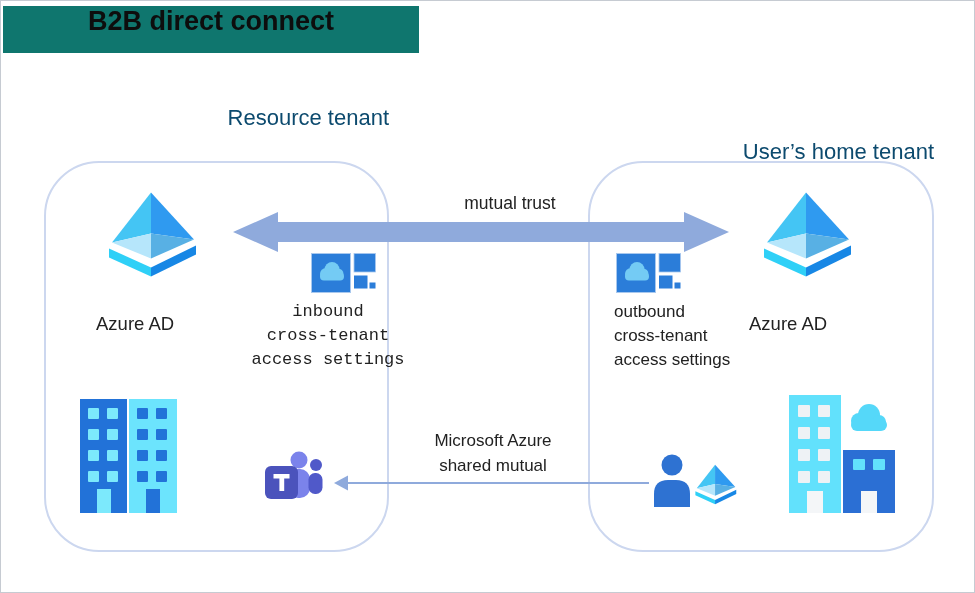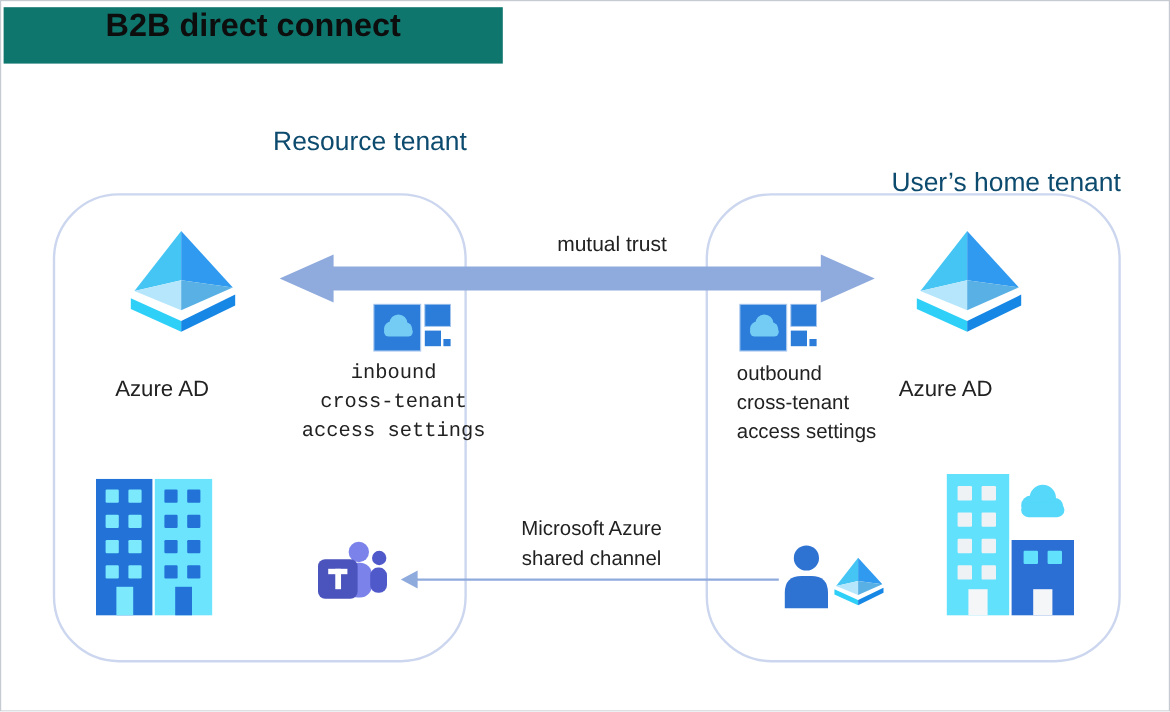--- a/index.html
+++ b/index.html
@@ -144,21 +144,21 @@
       <rect x="17.4" y="23" width="4.8" height="17"></rect>
     </g>
   </svg>
 
   <svg class="abs" style="left:330px;top:470px;" width="320" height="24" viewBox="0 0 320 24">
     <line x1="16" y1="12" x2="318" y2="12" stroke="#8faadc" stroke-width="2"></line>
     <polygon points="3,12 17,4.5 17,19.5" fill="#8faadc"></polygon>
   </svg>
   <div class="abs label center" style="left:402px;top:427px;width:180px;line-height:25px;">
     <div>Microsoft Azure</div>
-    <div>shared channel</div>
+    <div>shared mutual</div>
   </div>
 
   <svg class="abs" style="left:651px;top:453px;" width="40" height="53" viewBox="0 0 40 53">
     <circle cx="20" cy="11" r="10.5" fill="#2e72d2"></circle>
     <path d="M2,53 L2,40 Q2,26 16,26 L24,26 Q38,26 38,40 L38,53 Z" fill="#2e72d2"></path>
   </svg>
 
   <svg class="abs" style="left:692px;top:461px;" width="47" height="47" viewBox="0 0 100 92">
     <polygon points="47,2 8,52 47,43" fill="#44c5f4"></polygon>
     <polygon points="47,2 90,49 47,43" fill="#2f9af0"></polygon>

